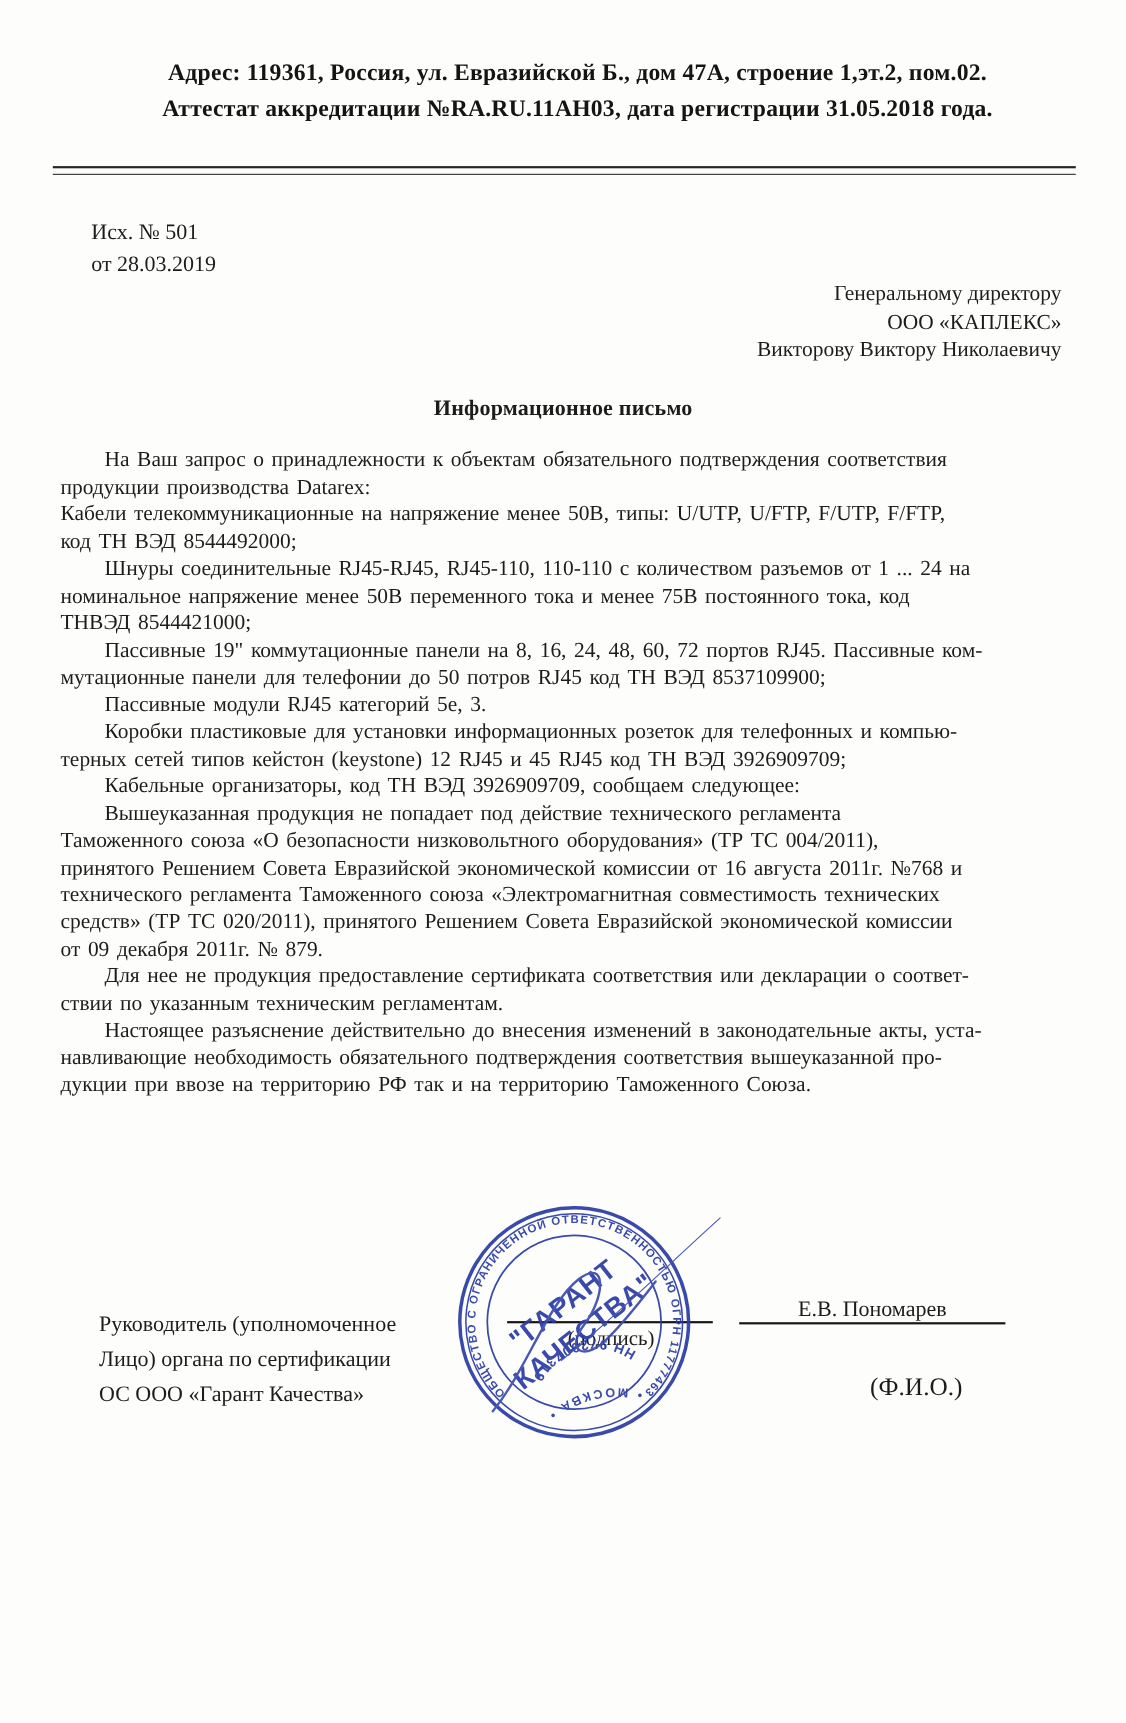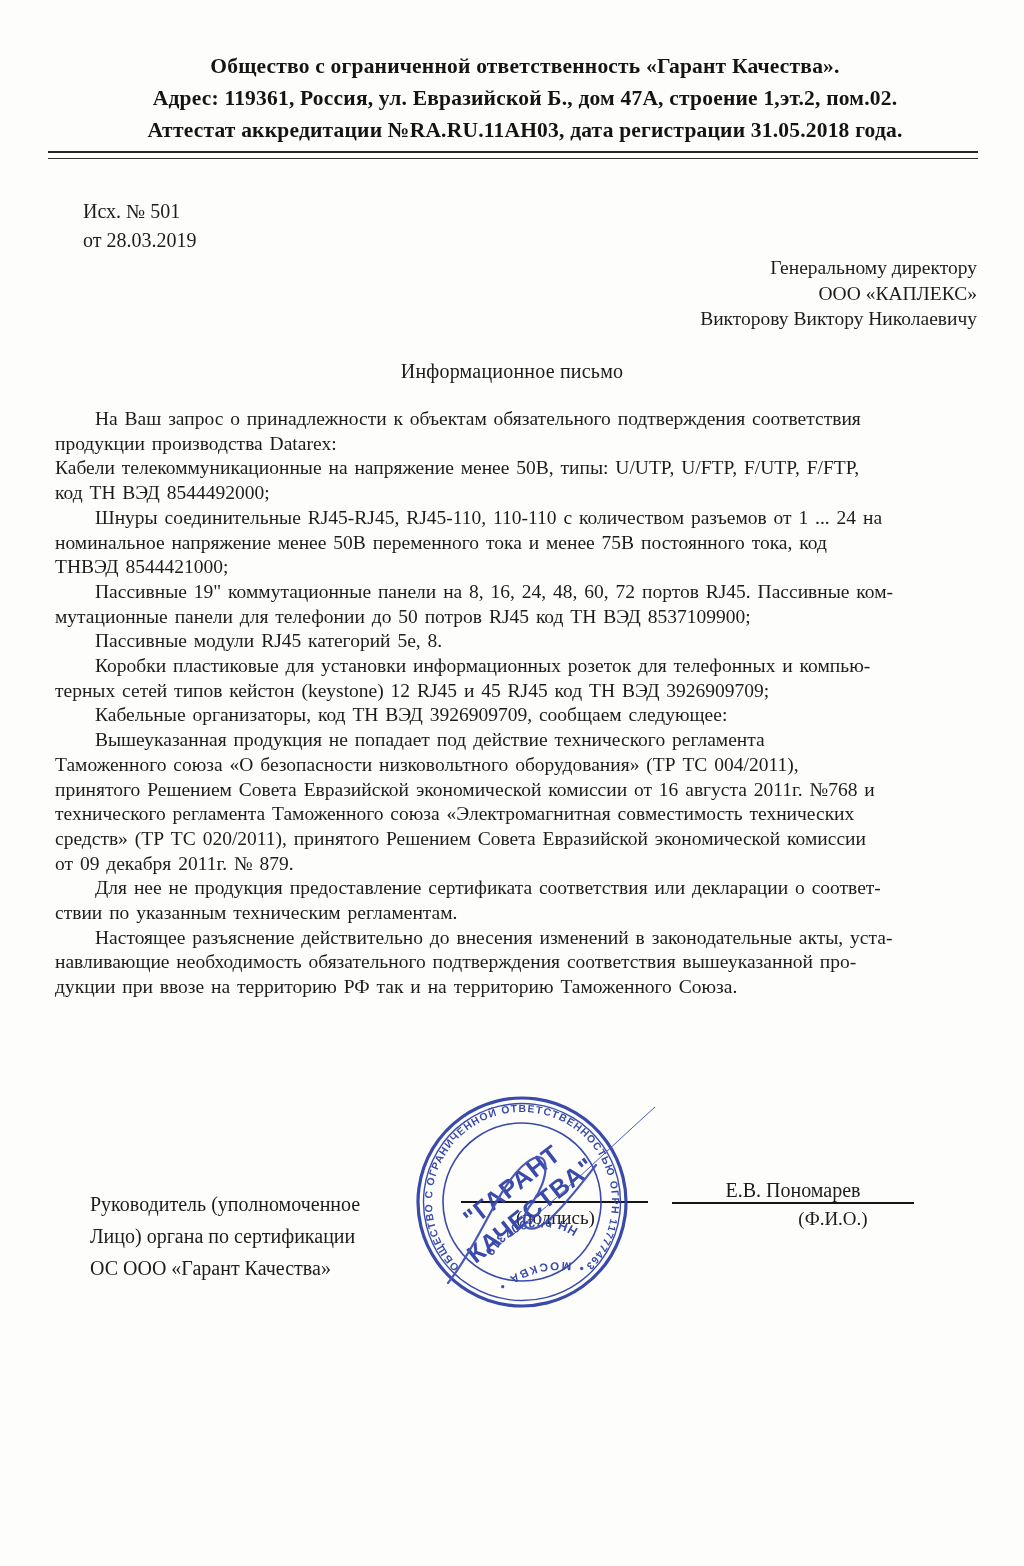--- a/index.html
+++ b/index.html
@@ -23,26 +23,26 @@
   .rule {
     position:absolute; top:151px; left:48px; width:930px; height:5px;
     border-top:2.4px solid #262626;
     border-bottom:1.8px solid #2e2e2e;
   }
   .ref {
     position:absolute; top:197px; left:83px;
     font-size:20px; line-height:29px;
   }
   .recipient {
-    position:absolute; top:255px; right:47px;
+    position:absolute; top:255px; right:59px;
     text-align:right; font-size:19.5px; line-height:25.5px;
   }
   .doc-title {
     position:absolute; top:360px; left:0; width:1024px;
-    text-align:center; font-weight:normal; font-size:20px;
+    text-align:center; font-weight:bold; font-size:20px;
     letter-spacing:.2px;
   }
   .body-text {
     position:absolute; top:407px; left:55px; width:915px;
     font-size:19.5px; line-height:24.7px;
     word-spacing:2px;
   }
   .body-text p { margin:0; white-space:pre-line; }
   .body-text p.indent { text-indent:40px; }
 
@@ -69,31 +69,30 @@
     text-align:center; font-size:19px;
   }
   .name-block {
     position:absolute; top:1168px; left:672px; width:242px; height:34px;
     border-bottom:2.2px solid #161616;
     display:flex; align-items:flex-end; justify-content:center;
     font-size:20px;
     text-align:right;
   }
   .name-label {
-    position:absolute; top:1208px; left:712px; width:242px;
-    text-align:center; font-size:19px;
+    position:absolute; top:1248px; left:712px; width:242px;
+    text-align:center; font-size:23px;
   }
 </style>
 </head>
 <body>
 
 <div class="page">
 
   <div class="letterhead">
-    <div>Общество с ограниченной ответственность «Гарант Качества».</div>
     <div>Адрес: 119361, Россия, ул. Евразийской Б., дом 47А, строение 1,эт.2, пом.02.</div>
     <div>Аттестат аккредитации №RA.RU.11АН03, дата регистрации 31.05.2018 года.</div>
   </div>
 
   <div class="rule"></div>
 
   <div class="ref">
     <div>Исх. № 501</div>
     <div>от 28.03.2019</div>
   </div>
@@ -109,21 +108,21 @@
   <div class="body-text">
     <p class="indent">На Ваш запрос о принадлежности к объектам обязательного подтверждения соответствия
 продукции производства Datarex:</p>
     <p>Кабели телекоммуникационные на напряжение менее 50В, типы: U/UTP, U/FTP, F/UTP, F/FTP,
 код ТН ВЭД 8544492000;</p>
     <p class="indent">Шнуры соединительные RJ45-RJ45, RJ45-110, 110-110 с количеством разъемов от 1 ... 24 на
 номинальное напряжение менее 50В переменного тока и менее 75В постоянного тока, код
 ТНВЭД 8544421000;</p>
     <p class="indent">Пассивные 19" коммутационные панели на 8, 16, 24, 48, 60, 72 портов RJ45. Пассивные ком-
 мутационные панели для телефонии до 50 потров RJ45 код ТН ВЭД 8537109900;</p>
-    <p class="indent">Пассивные модули RJ45 категорий 5е, 8.</p>
+    <p class="indent">Пассивные модули RJ45 категорий 5е, 3.</p>
     <p class="indent">Коробки пластиковые для установки информационных розеток для телефонных и компью-
 терных сетей типов кейстон (keystone) 12 RJ45 и 45 RJ45 код ТН ВЭД 3926909709;</p>
     <p class="indent">Кабельные организаторы, код ТН ВЭД 3926909709, сообщаем следующее:</p>
     <p class="indent">Вышеуказанная продукция не попадает под действие технического регламента
 Таможенного союза «О безопасности низковольтного оборудования» (ТР ТС 004/2011),
 принятого Решением Совета Евразийской экономической комиссии от 16 августа 2011г. №768 и
 технического регламента Таможенного союза «Электромагнитная совместимость технических
 средств» (ТР ТС 020/2011), принятого Решением Совета Евразийской экономической комиссии
 от 09 декабря 2011г. № 879.</p>
     <p class="indent">Для нее не продукция предоставление сертификата соответствия или декларации о соответ-

